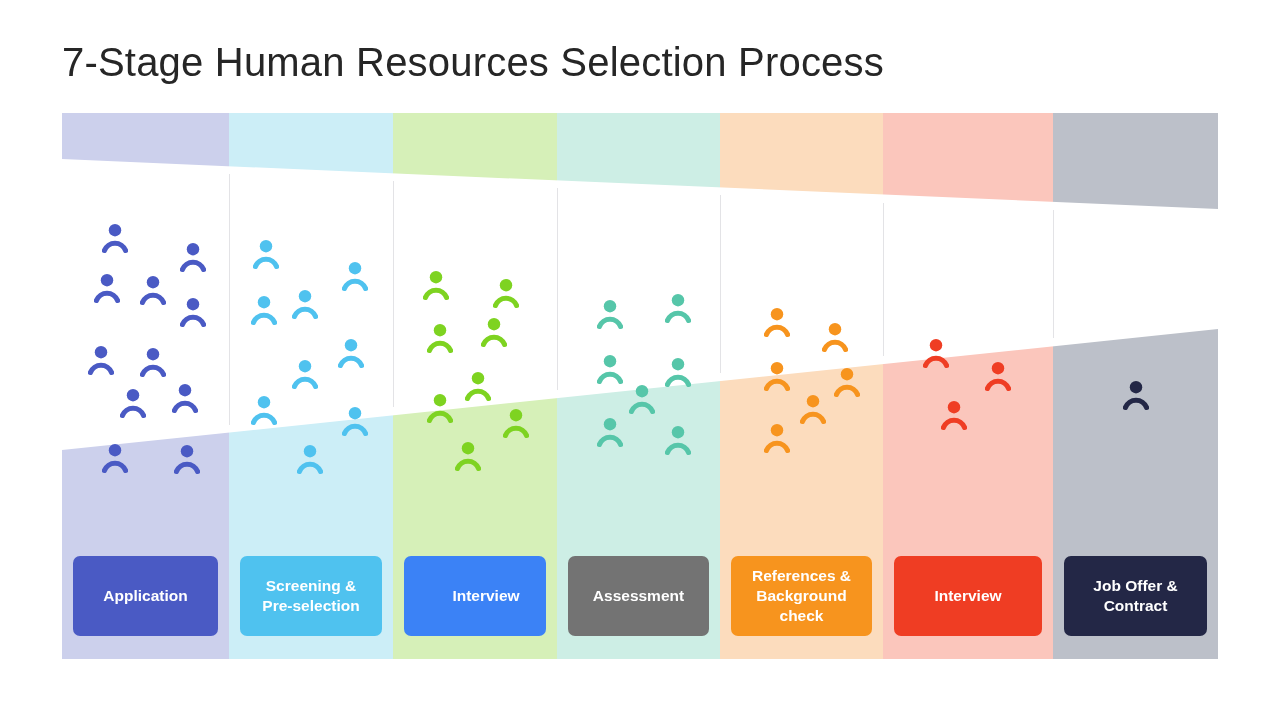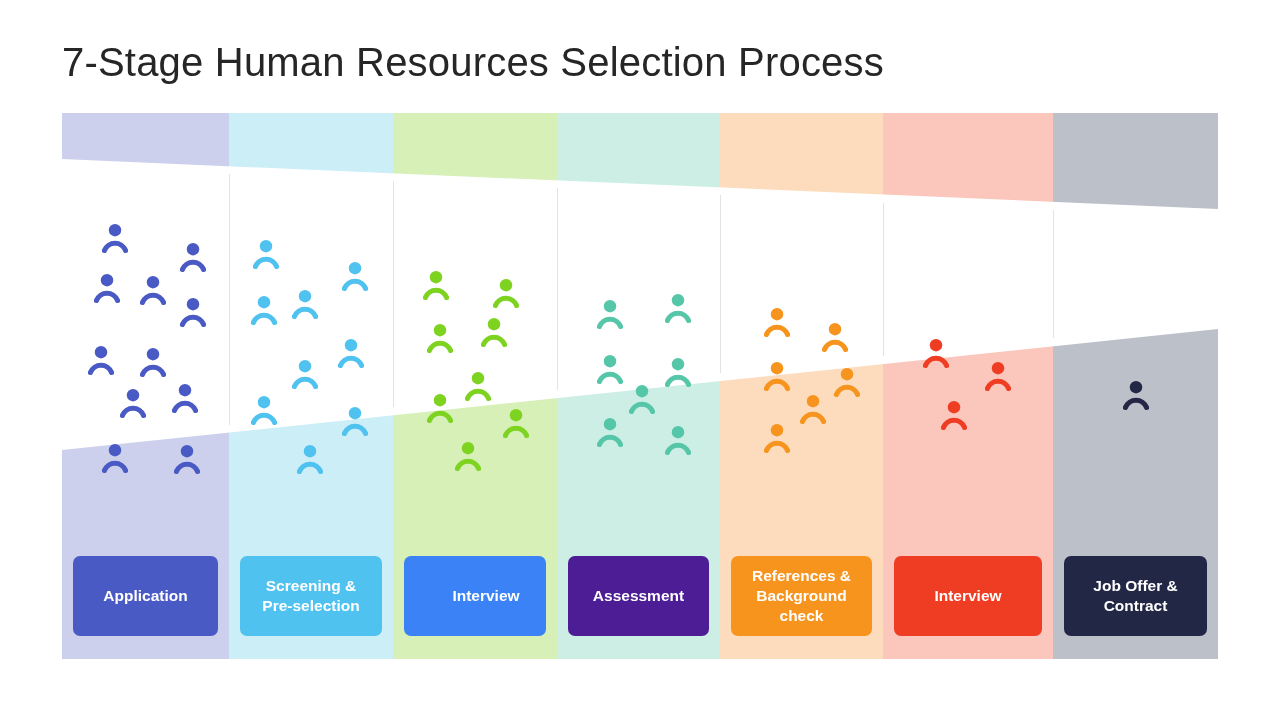--- a/index.html
+++ b/index.html
@@ -397,21 +397,21 @@
     <div id="buttons">
         <div class="stage-btn" style="left: 11px; width: 145px; top: 443px; height: 80px; background: rgb(74, 90, 196);">
           <span>Application</span>
         </div>
         <div class="stage-btn" style="left: 178px; width: 142px; top: 443px; height: 80px; background: rgb(79, 194, 239);">
           <span>Screening &amp;<br>Pre-selection</span>
         </div>
         <div class="stage-btn" style="left: 342px; width: 142px; top: 443px; height: 80px; background: #3b82f6; padding-left: 28px;">
           <span>Interview</span>
         </div>
-        <div class="stage-btn" style="left: 506px; width: 141px; top: 443px; height: 80px; background: #4c1d95;">
+        <div class="stage-btn" style="left: 506px; width: 141px; top: 443px; height: 80px; background: #737373;">
           <span>Assessment</span>
         </div>
         <div class="stage-btn" style="left: 669px; width: 141px; top: 443px; height: 80px; background: rgb(247, 148, 30); text-align: center;">
           <span>References &amp;<br>Background<br>check</span>
         </div>
         <div class="stage-btn" style="left: 832px; width: 148px; top: 443px; height: 80px; background: rgb(239, 61, 35);">
           <span>Interview</span>
         </div>
         <div class="stage-btn" style="left: 1002px; width: 143px; top: 443px; height: 80px; background: rgb(35, 39, 70);">
           <span>Job Offer &amp;<br>Contract</span>

